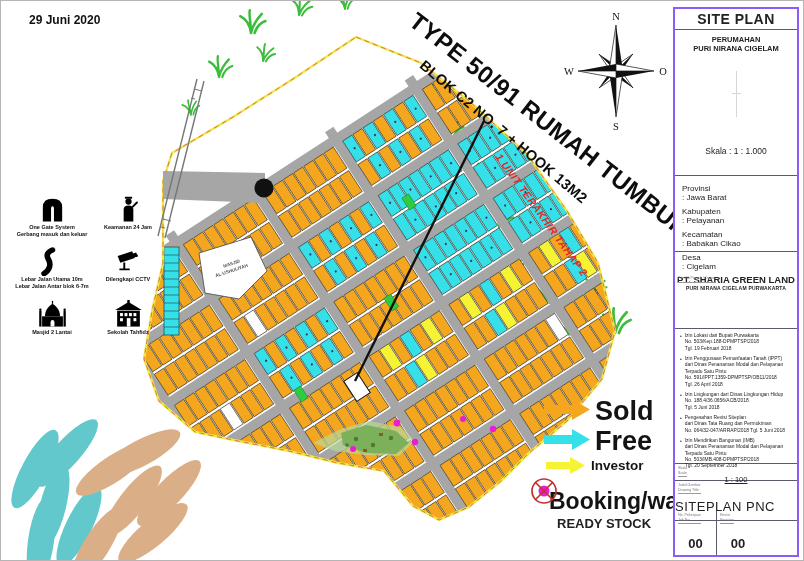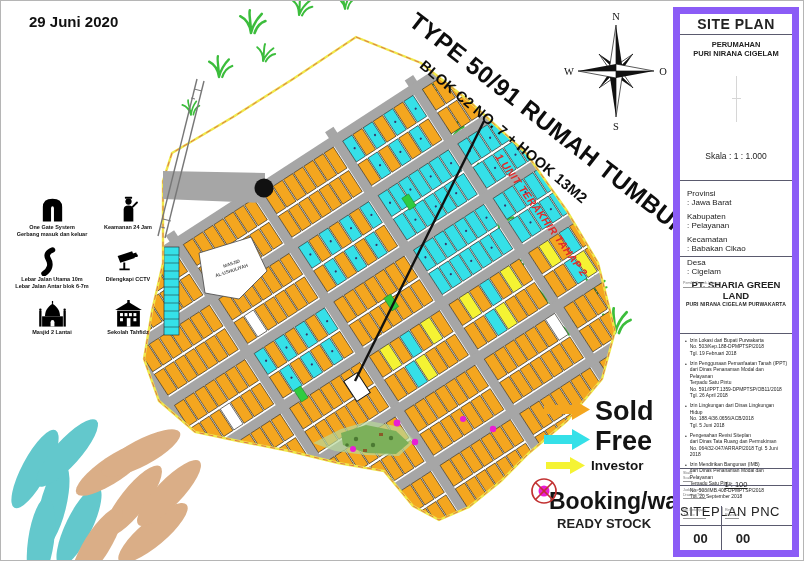--- a/index.html
+++ b/index.html
@@ -1,33 +1,33 @@
 <!DOCTYPE html>
 <html><head>
 <meta charset="utf-8">
 <style>
   html,body{margin:0;padding:0;background:#e8e8e8;}
   .page{position:relative;width:804px;height:561px;background:#fff;overflow:hidden;
         font-family:"Liberation Sans",sans-serif;border:1px solid #b5b5b5;box-sizing:border-box;}
   
-  .date{position:absolute;left:28px;top:12px;font-size:15px;font-weight:800;color:#111;}
+  .date{position:absolute;left:28px;top:12px;font-size:12px;font-weight:800;color:#111;}
   .t-main{position:absolute;left:420px;top:6px;transform:rotate(38deg);transform-origin:0 0;
           font-size:24px;font-weight:800;letter-spacing:.5px;white-space:nowrap;color:#0d0d0d;}
   .t-sub{position:absolute;left:426px;top:56px;transform:rotate(40deg);transform-origin:0 0;
          font-size:14.5px;font-weight:800;letter-spacing:.3px;white-space:nowrap;color:#0d0d0d;}
   .t-note{position:absolute;left:502px;top:150px;transform:rotate(54deg);transform-origin:0 0;
           font-size:10.5px;font-weight:800;font-style:italic;letter-spacing:.5px;white-space:nowrap;color:#E02A2A;}
   
   .features{position:absolute;left:14px;top:194px;width:152px;display:grid;
             grid-template-columns:74px 74px;row-gap:9px;column-gap:2px;}
   .feat{display:flex;flex-direction:column;align-items:center;text-align:center;}
   .feat svg{width:29px;height:29px;}
   .cap{font-size:5.5px;font-weight:700;line-height:1.3;color:#111;}
   
-  .panel{position:absolute;left:672px;top:6px;width:126px;height:550px;border:7px solid #8b5cf6;
+  .panel{position:absolute;left:672px;top:6px;width:126px;height:550px;border:2px solid #8b5cf6;
          box-sizing:border-box;background:#fff;font-size:8px;color:#222;}
   .p-box{border-bottom:1px solid #5a5a6e;box-sizing:border-box;position:relative;}
   .p-title{height:21px;display:flex;align-items:center;justify-content:center;
            font-size:14px;font-weight:700;letter-spacing:.5px;}
   .p-project{height:146px;text-align:center;padding-top:5px;}
   .proj1,.proj2{font-size:7.5px;font-weight:700;}
   .faint-mark{width:1px;height:46px;background:#d6d6d6;margin:18px auto 6px auto;position:relative;}
   .faint-mark:after{content:"";position:absolute;left:-4px;top:22px;width:9px;height:1px;background:#d6d6d6;}
   .scale-note{font-size:8.5px;margin-top:29px;}
   .p-loc{height:76px;padding:8px 7px 0 7px;}

